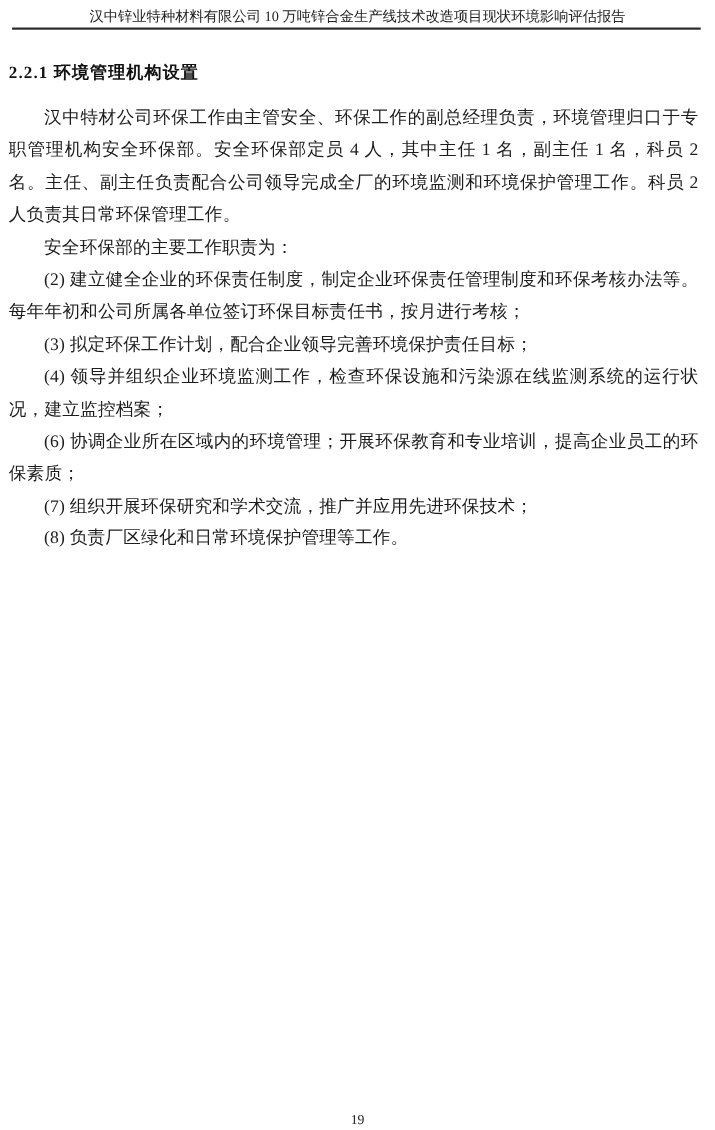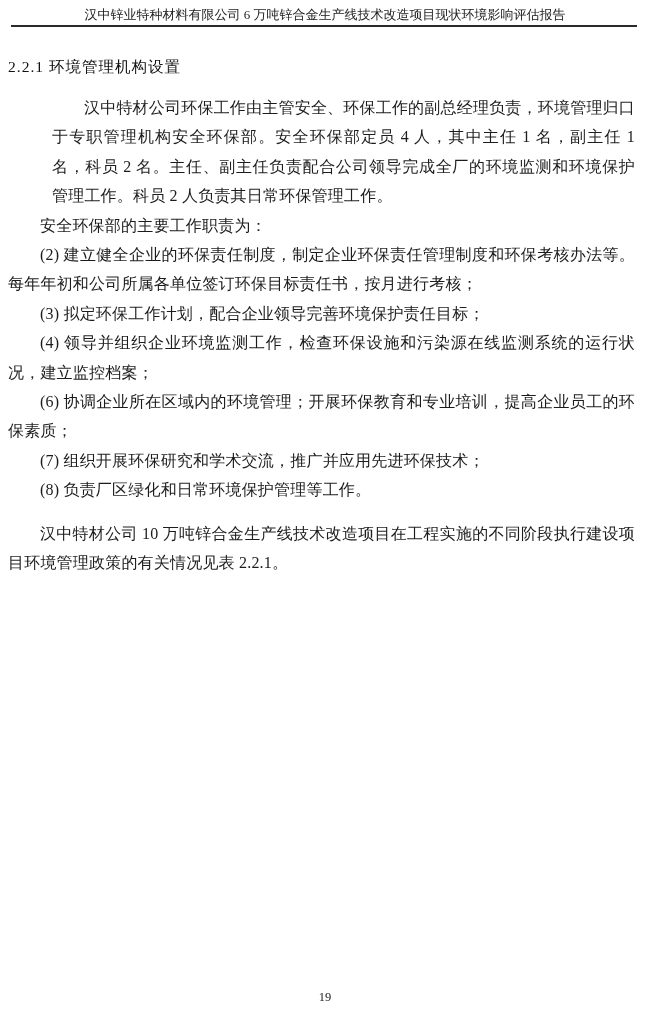--- a/index.html
+++ b/index.html
@@ -35,61 +35,60 @@
   .h-main {
     font-size: 20px;
     font-weight: bold;
     line-height: 24px;
     letter-spacing: 0.5px;
     margin: 13px 0 0 0;
     color: #111111;
   }
   .h-sub {
     font-size: 15.5px;
-    font-weight: normal;
+    font-weight: bold;
     line-height: 20px;
     letter-spacing: 1px;
     margin: 30px 0 0 0;
     color: #111111;
   }
   .h-sub.second {
     margin-top: 14px;
   }
   p.body-para {
     font-size: 16px;
     line-height: 29.4px;
     text-align: justify;
     text-indent: 2em;
     margin: 0;
     letter-spacing: 0.2px;
   }
   p.body-para.first-after-heading {
     margin-top: 16px;
-    margin-left: 44px;
   }
   p.body-para.after-sub2 {
     margin-top: 14px;
   }
   .page-footer {
     position: absolute;
-    bottom: 22px;
+    bottom: 1px;
     left: 0;
     width: 100%;
     text-align: center;
     font-size: 12.5px;
     color: #222222;
   }
 </style>
 </head>
 <body>
 
 <div class="page">
 
   <div class="page-header">
-    <span>汉中锌业特种材料有限公司 6 万吨锌合金生产线技术改造项目现状环境影响评估报告</span>
+    <span>汉中锌业特种材料有限公司 10 万吨锌合金生产线技术改造项目现状环境影响评估报告</span>
   </div>
   <div class="header-rule"></div>
 
   <div class="doc-body">
 
 
     <h2 class="h-sub">2.2.1 环境管理机构设置</h2>
 
     <p class="body-para first-after-heading">汉中特材公司环保工作由主管安全、环保工作的副总经理负责，环境管理归口于专职管理机构安全环保部。安全环保部定员 4 人，其中主任 1 名，副主任 1 名，科员 2 名。主任、副主任负责配合公司领导完成全厂的环境监测和环境保护管理工作。科员 2 人负责其日常环保管理工作。</p>
 
@@ -97,21 +96,20 @@
 
     <p class="body-para">(2) 建立健全企业的环保责任制度，制定企业环保责任管理制度和环保考核办法等。每年年初和公司所属各单位签订环保目标责任书，按月进行考核；</p>
     <p class="body-para">(3) 拟定环保工作计划，配合企业领导完善环境保护责任目标；</p>
     <p class="body-para">(4) 领导并组织企业环境监测工作，检查环保设施和污染源在线监测系统的运行状况，建立监控档案；</p>
     <p class="body-para">(6) 协调企业所在区域内的环境管理；开展环保教育和专业培训，提高企业员工的环保素质；</p>
     <p class="body-para">(7) 组织开展环保研究和学术交流，推广并应用先进环保技术；</p>
     <p class="body-para">(8) 负责厂区绿化和日常环境保护管理等工作。</p>
 
 
 
-    <p class="body-para after-sub2">汉中特材公司 10 万吨锌合金生产线技术改造项目在工程实施的不同阶段执行建设项目环境管理政策的有关情况见表 2.2.1。</p>
 
 
   </div>
 
   <div class="page-footer">
     <span>19</span>
   </div>
 
 </div>
 

